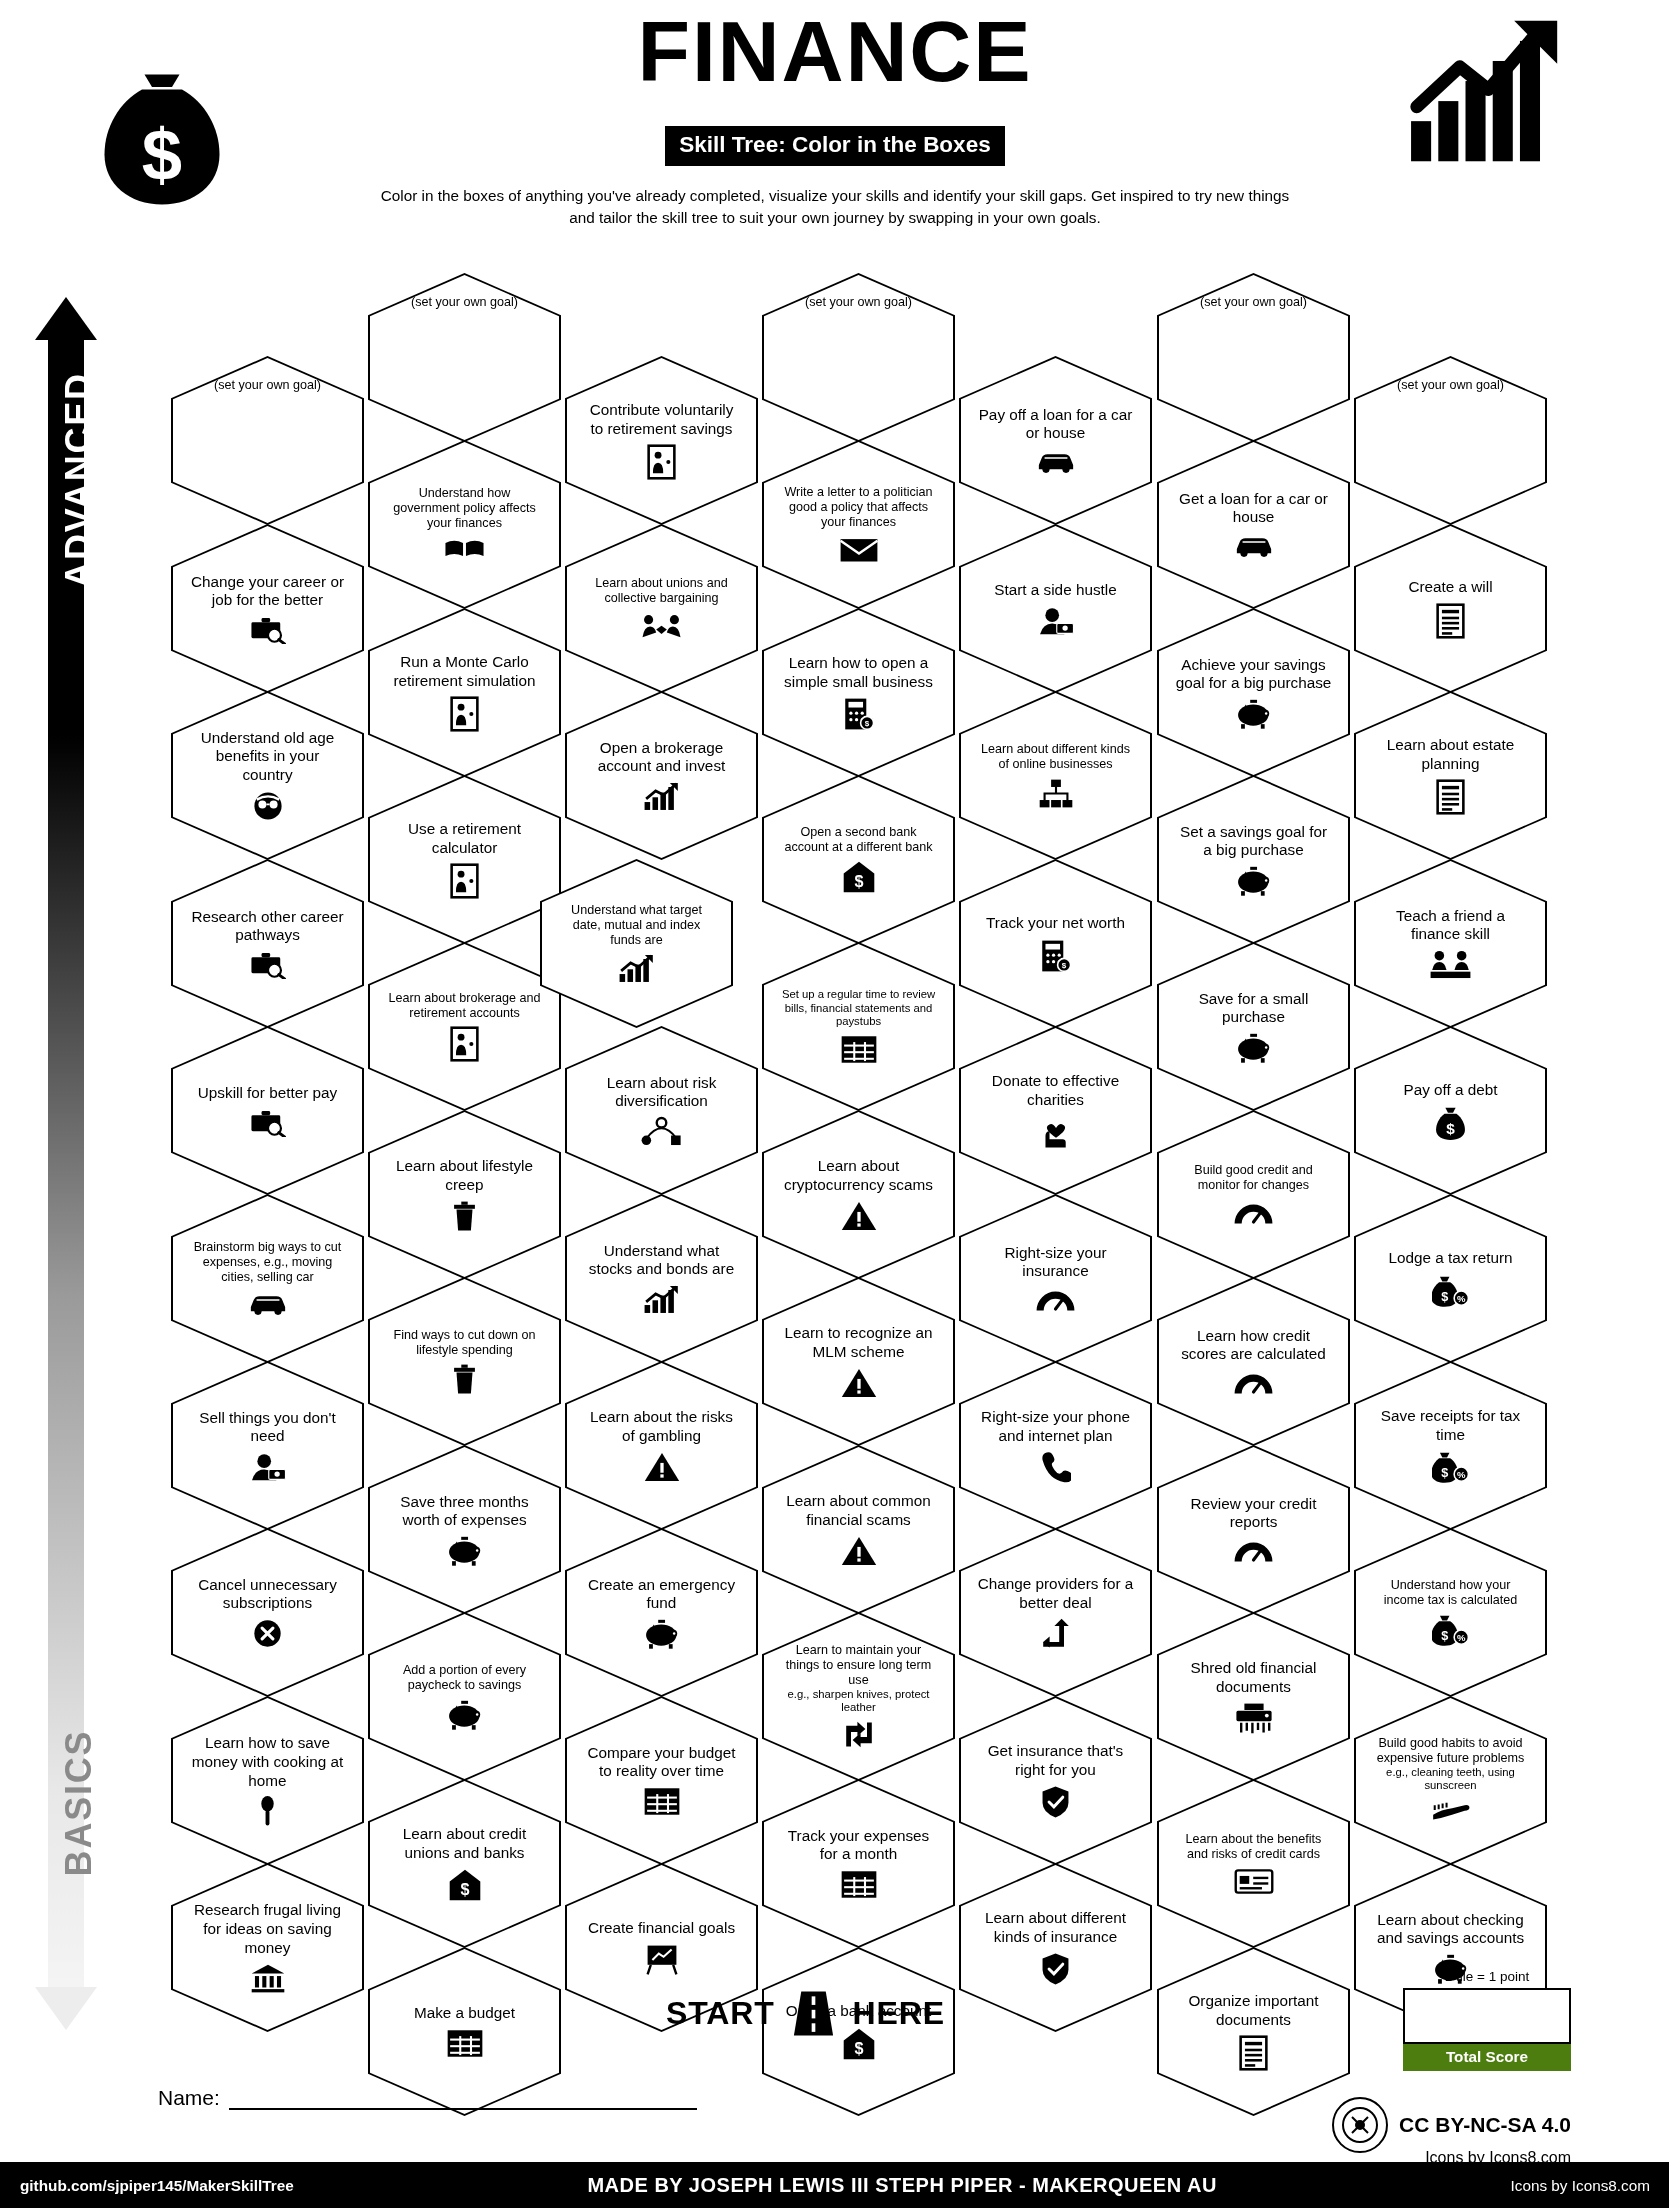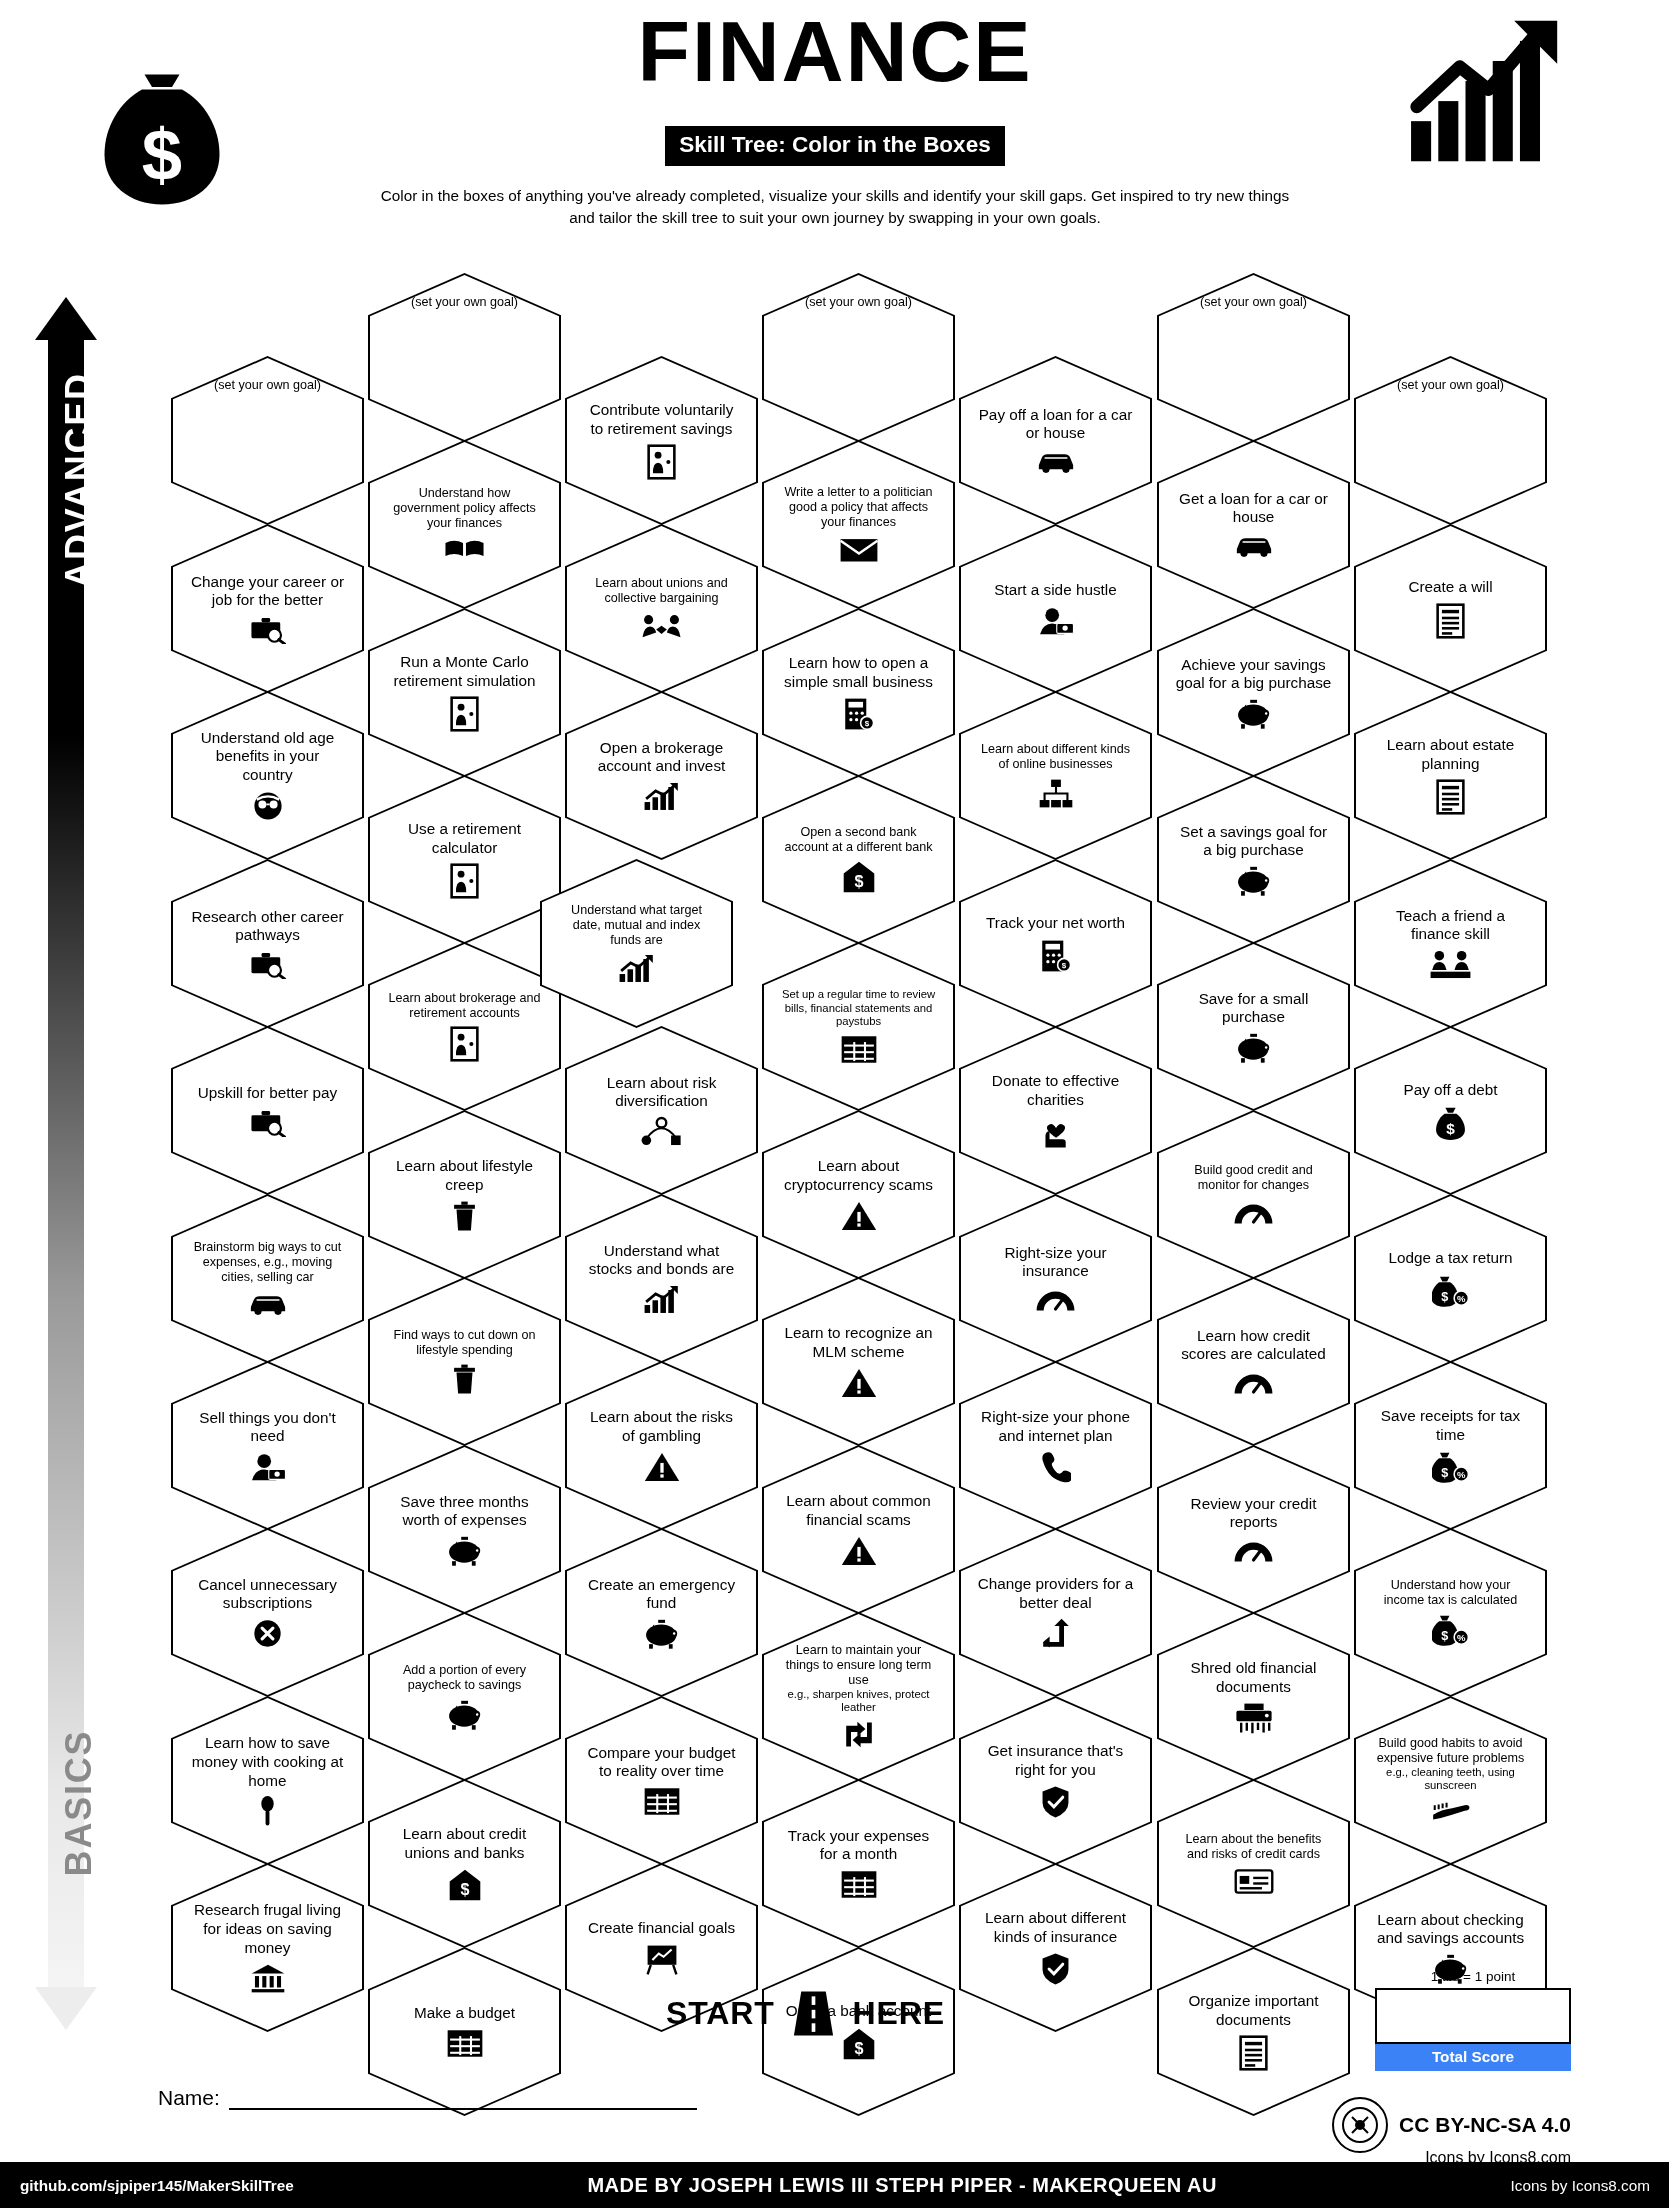--- a/index.html
+++ b/index.html
@@ -104,24 +104,24 @@
 
   svg.glyph { display:block; }
 
   
   .starthere {
     position:absolute; left: 666px; top: 1989px;
     display:flex; align-items:center; gap: 14.4px;
     font-size: 32px; font-weight: 900; letter-spacing: 0.9px;
   }
   
-  .scorebox { position:absolute; right: 99px; top: 1969px; width: 196px; }
+  .scorebox { position:absolute; right: 99px; top: 1969px; width: 168px; }
   .scorebox .tile-note { font-size: 13.5px; text-align:center; margin-bottom: 3.6px; }
   .scorebox .box { border: 2.7px solid #000; height: 56px; background:#fff; }
-  .scorebox .total { background:#3b82f6; color:#fff; text-align:center; font-size:15.3px; font-weight:700; padding: 4.5px 0 5.4px; }
+  .scorebox .total { background:#4d7c0f; color:#fff; text-align:center; font-size:15.3px; font-weight:700; padding: 4.5px 0 5.4px; }
 
   
   .nameline {
     position:absolute; left: 158px; top: 2086px;
     display:flex; align-items:flex-end; gap: 9px;
     font-size: 21px;
   }
   .nameline .rule { width: 468px; border-bottom: 2.7px solid #000; height: 20px; }
 
   

